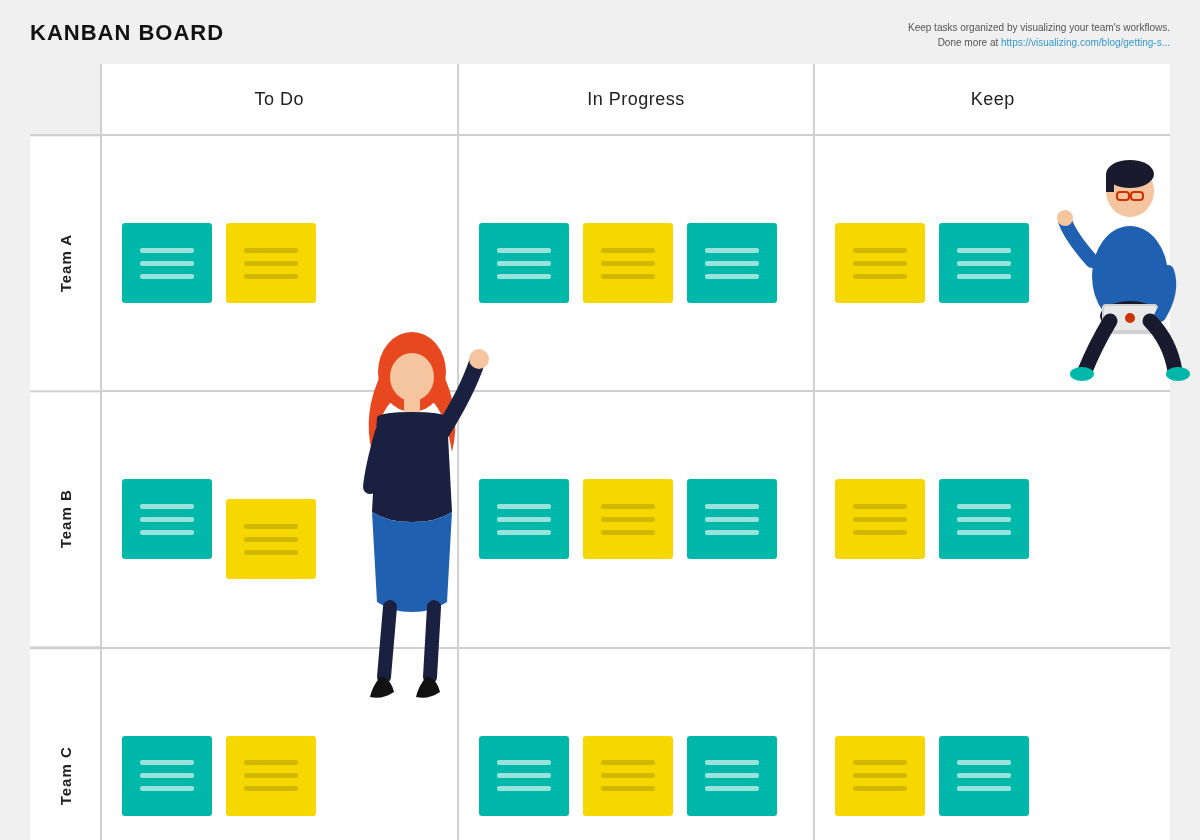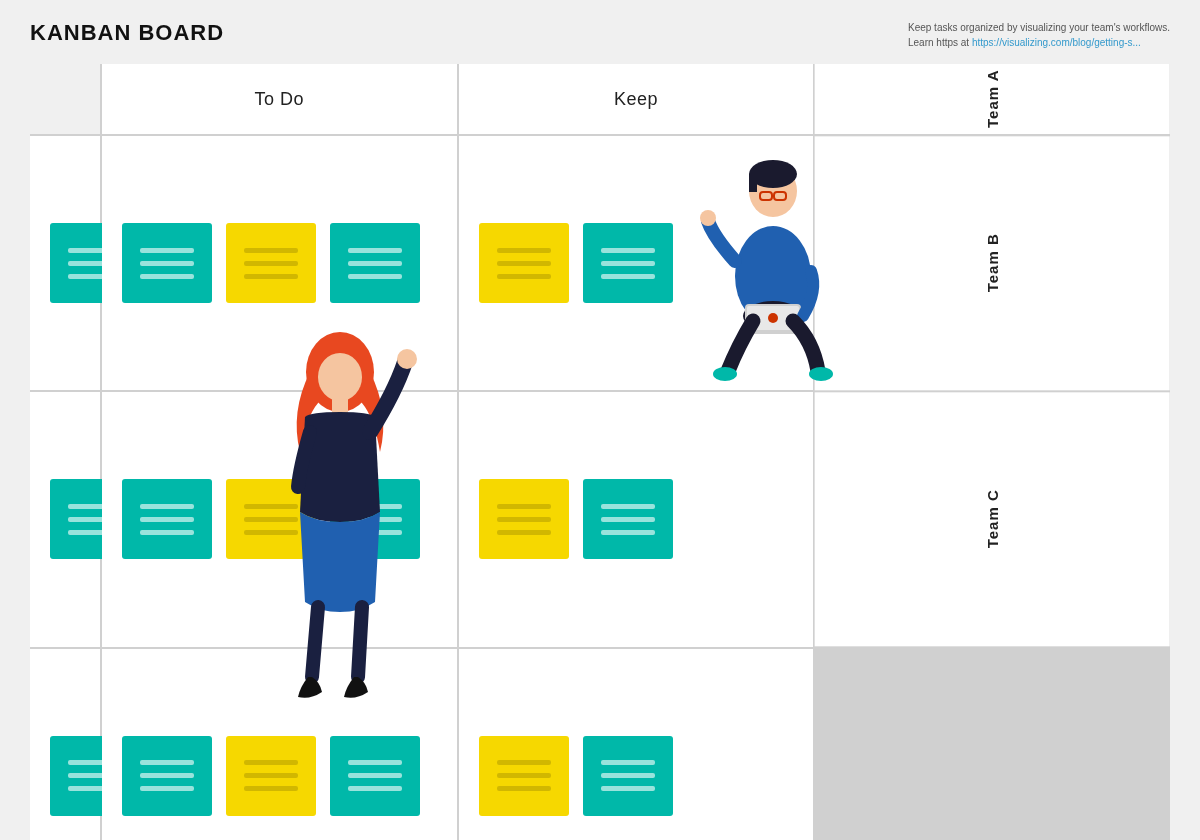--- a/index.html
+++ b/index.html
@@ -30,20 +30,21 @@
     .page-title {
       font-size: 22px;
       font-weight: 900;
       letter-spacing: 1px;
       color: #111;
     }
 
     .top-note {
       font-size: 10px;
       color: #555;
+      text-align: right;
       line-height: 1.5;
       max-width: 280px;
     }
 
     .top-note a {
       color: #3399cc;
       text-decoration: none;
     }
 
     
@@ -147,31 +148,34 @@
   </style>
 </head>
 <body>
 
 <div class="page-wrapper">
 
   <div class="top-bar">
     <h1 class="page-title">KANBAN BOARD</h1>
     <div class="top-note">
       <span>Keep tasks organized by visualizing your team's workflows.</span><br>
-      <span>Learn https at</span>
+      <span>Done more at</span>
       <a href="#">https://visualizing.com/blog/getting-s...</a>
     </div>
   </div>
 
   <div class="board">
 
     <div class="corner-cell"></div>
 
     <div class="col-header">
       <span>To Do</span>
+    </div>
+    <div class="col-header">
+      <span>In Progress</span>
     </div>
     <div class="col-header">
       <span>Keep</span>
     </div>
 
     <div class="row-header">
       <span>Team A</span>
     </div>
 
     <div class="board-cell">

